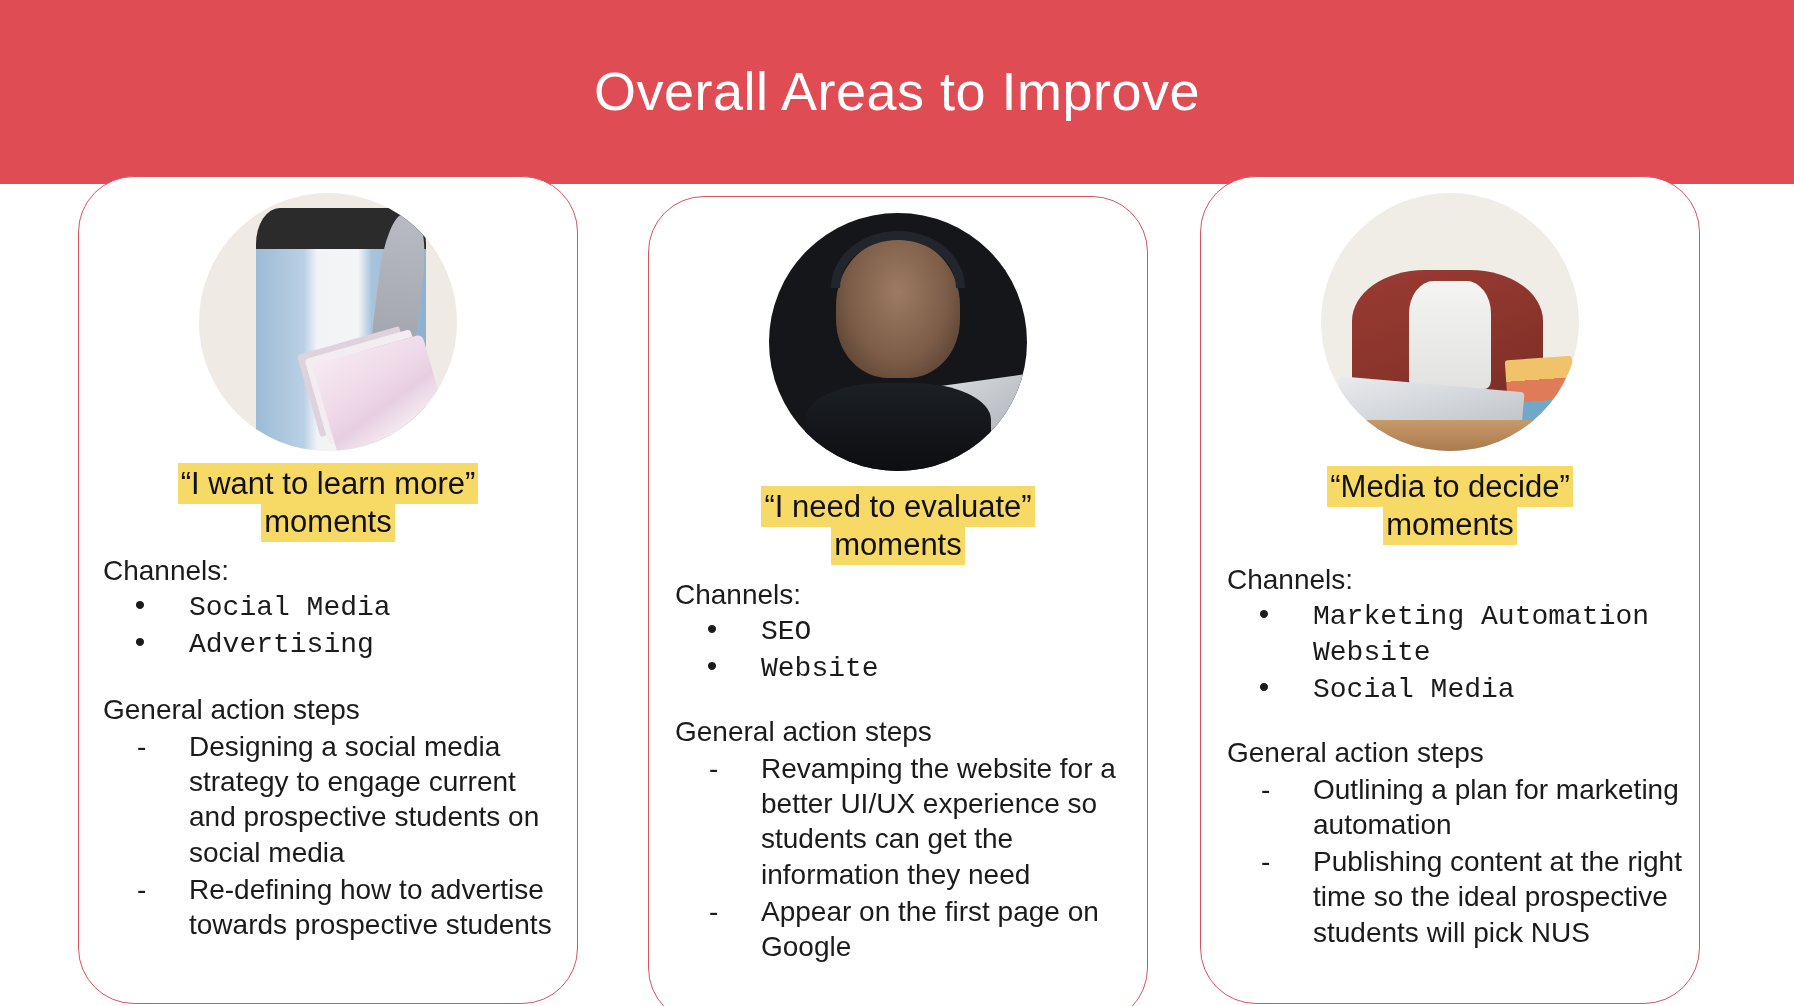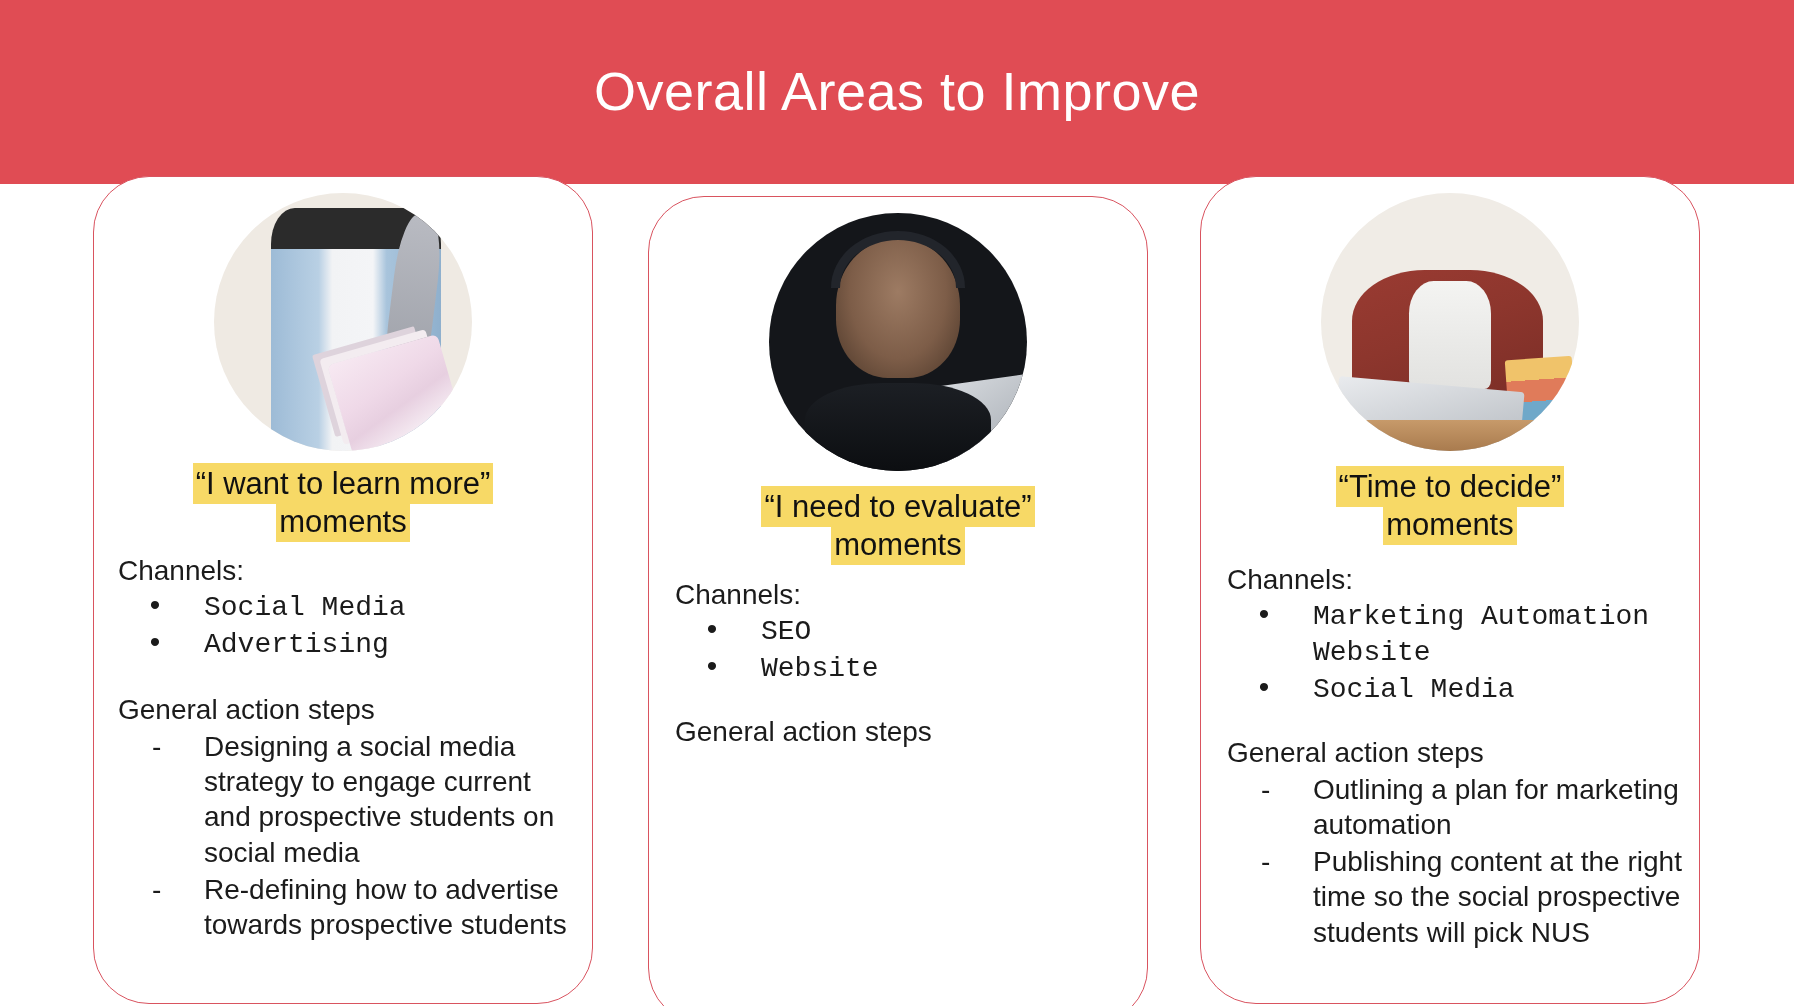--- a/index.html
+++ b/index.html
@@ -33,21 +33,21 @@
   }
   .card {
     position:absolute;
     top:16px;
     width:500px;
     height:828px;
     border:1.6px solid #D9535F;
     border-radius:56px;
     background:#ffffff;
   }
-  .card-1 { left:78px;margin-left:15px; }
+  .card-1 { left:78px; }
   .card-2 { left:648px;margin-top:20px; }
   .card-3 { left:1200px; }
 
   
   .photo-wrap {
     position:absolute;
     top:16px;
     left:50%;
     transform:translateX(-50%);
     width:258px; height:258px;
@@ -275,46 +275,50 @@
         <span class="hl">moments</span>
       </div>
       <div class="body b-2">
         <div class="lead">Channels:</div>
         <ul class="bullets">
           <li>SEO</li>
           <li>Website</li>
         </ul>
         <div class="gap g2"></div>
         <div class="lead">General action steps</div>
+        <ul class="dashes">
+          <li>Revamping the website for a better UI/UX experience so students can get the information they need</li>
+          <li>Appear on the first page on Google</li>
+        </ul>
       </div>
     </div>
 
     <div class="card card-3">
       <div class="photo-wrap">
         <div class="photo ph3">
           <div class="ph3-body"></div>
           <div class="ph3-shirt"></div>
           <div class="ph3-books"></div>
           <div class="ph3-laptop"></div>
           <div class="ph3-desk"></div>
         </div>
       </div>
       <div class="headline hl-c3">
-        <span class="hl">“Time to decide”</span><br>
+        <span class="hl">“Media to decide”</span><br>
         <span class="hl">moments</span>
       </div>
       <div class="body b-3">
         <div class="lead">Channels:</div>
         <ul class="bullets">
           <li>Marketing Automation Website</li>
           <li>Social Media</li>
         </ul>
         <div class="gap g3"></div>
         <div class="lead">General action steps</div>
         <ul class="dashes">
           <li>Outlining a plan for marketing automation</li>
-          <li>Publishing content at the right time so the social prospective students will pick NUS</li>
+          <li>Publishing content at the right time so the ideal prospective students will pick NUS</li>
         </ul>
       </div>
     </div>
 
   </div>
 </div>
 
 </body></html>

